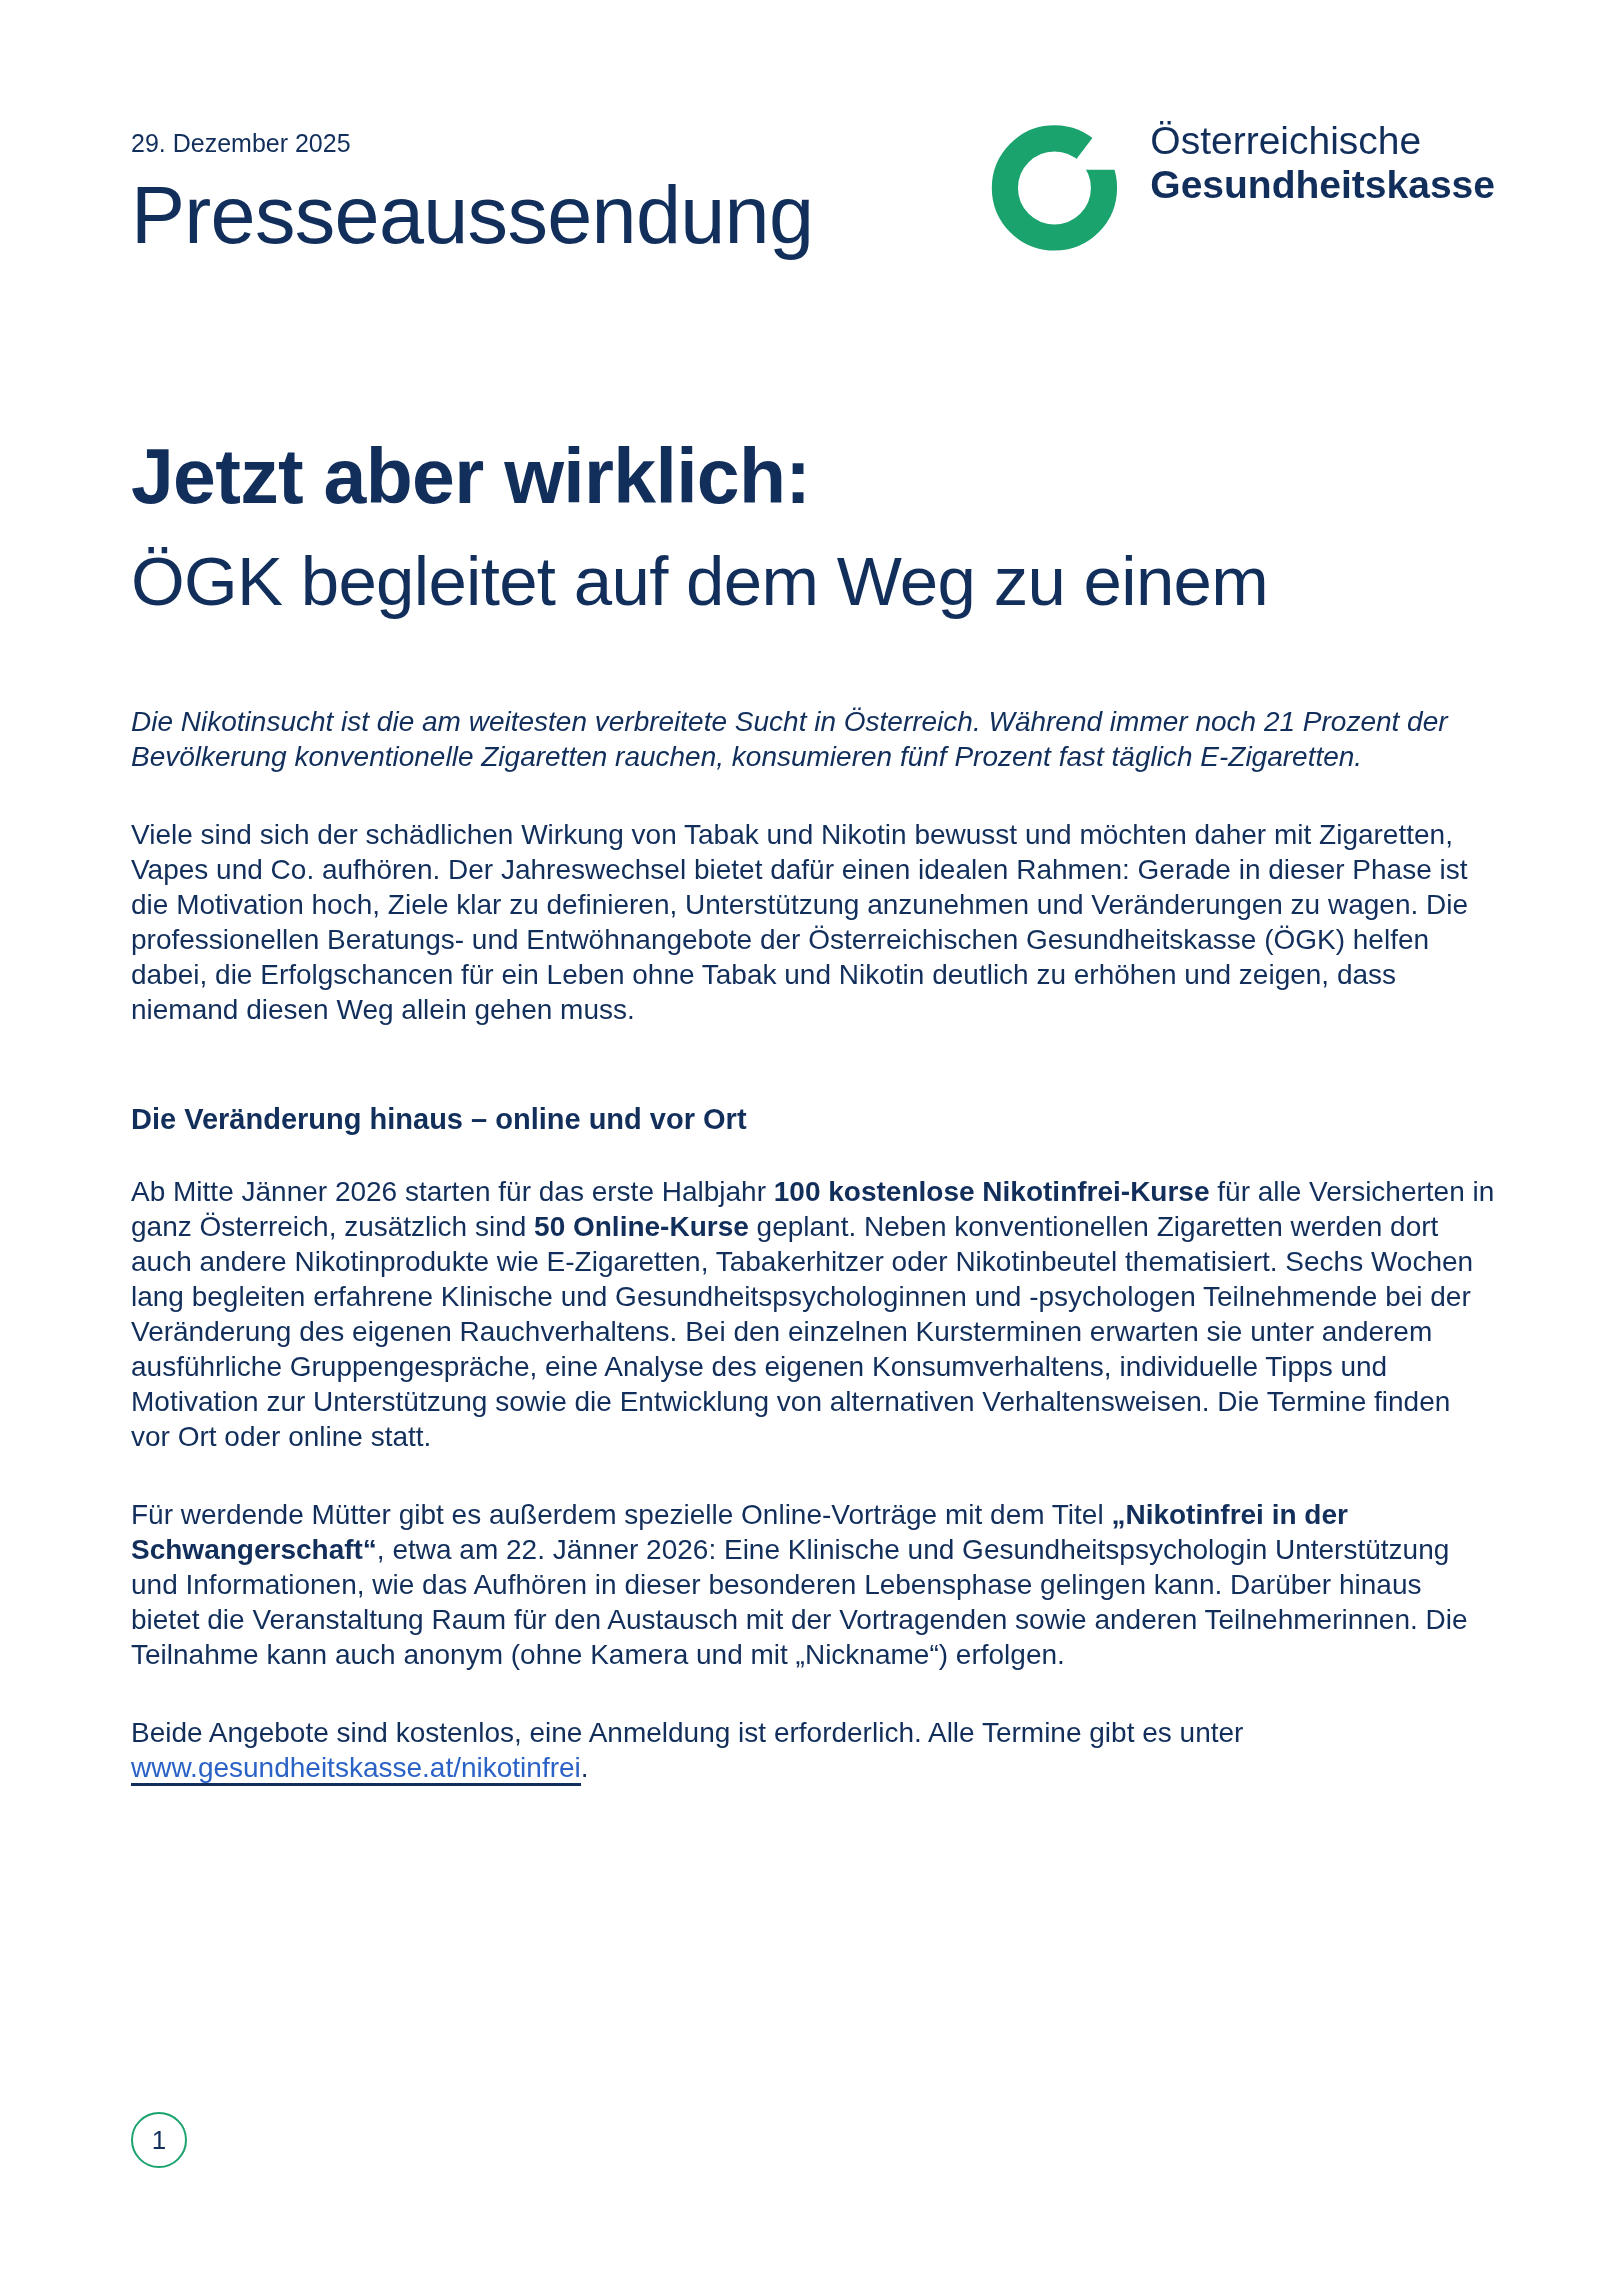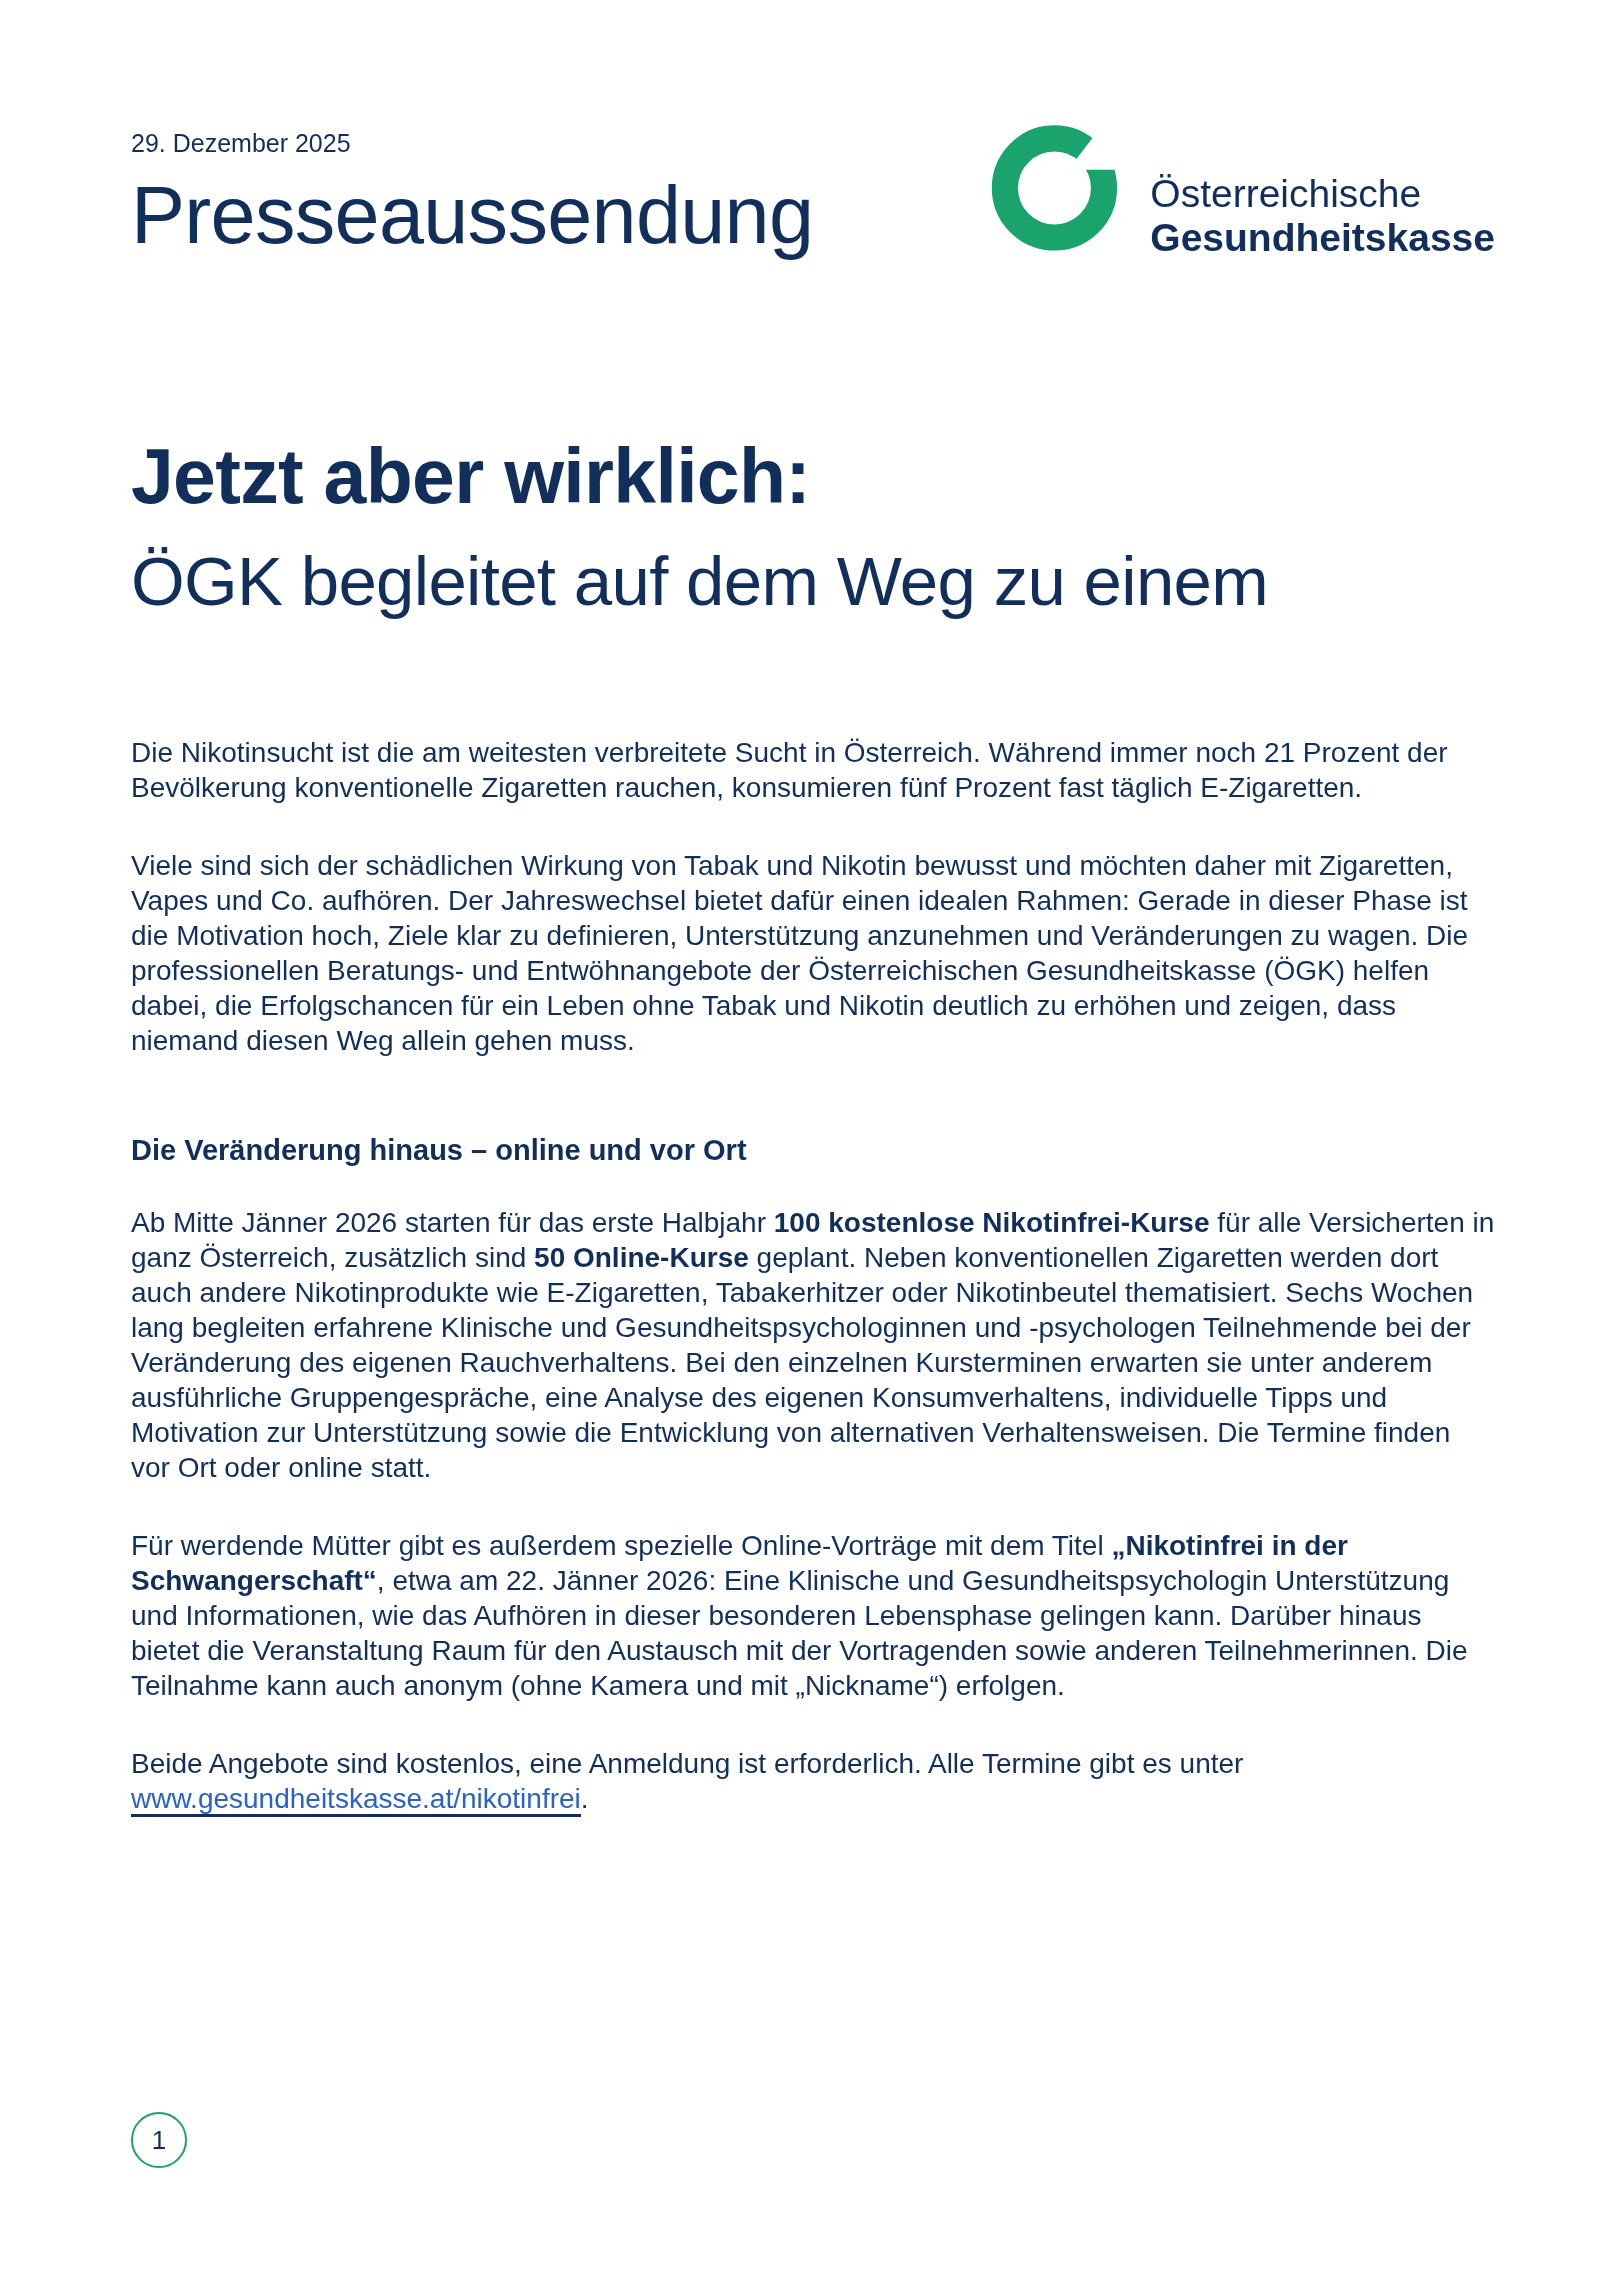--- a/index.html
+++ b/index.html
@@ -38,21 +38,21 @@
   }
   .kicker{
     font-size: 81px;
     line-height: 90px;
     font-weight: 400;
     letter-spacing: -0.7px;
     white-space: nowrap;
   }
   .logo{
     display: flex;
-    align-items: flex-end;
+    align-items: flex-start;
     margin-top: -9.2px;
     flex: none;
   }
   .logo-mark{ display: block; flex: none; }
   .logo-text{ margin-left: 27.5px; }
   .logo-line1{
     font-size: 39px;
     line-height: 44px;
     font-weight: 400;
     white-space: nowrap;
@@ -83,21 +83,21 @@
   }
 
   
   .body-text{ max-width: 1364px; }
   .para{
     font-size: 28px;
     line-height: 35px;
     font-weight: 400;
     margin: 0 0 43px 0;
   }
-  .para.first{ margin-top: 104px; }
+  .para.first{ margin-top: 73px; font-style: italic; }
   .para strong{ font-weight: 700; }
   .section-heading{
     font-size: 29px;
     line-height: 35px;
     font-weight: 700;
     margin: 75px 0 37px 0;
   }
   a.link{
     color: var(--link);
     text-decoration: none;

